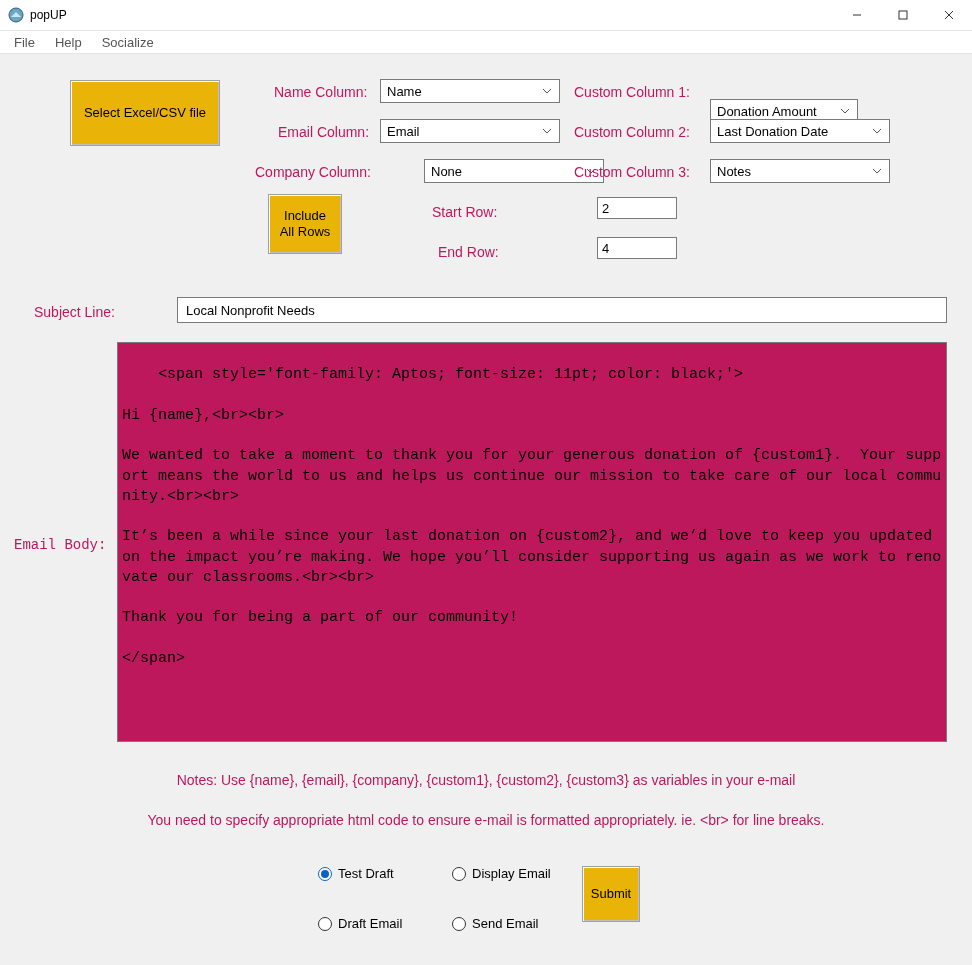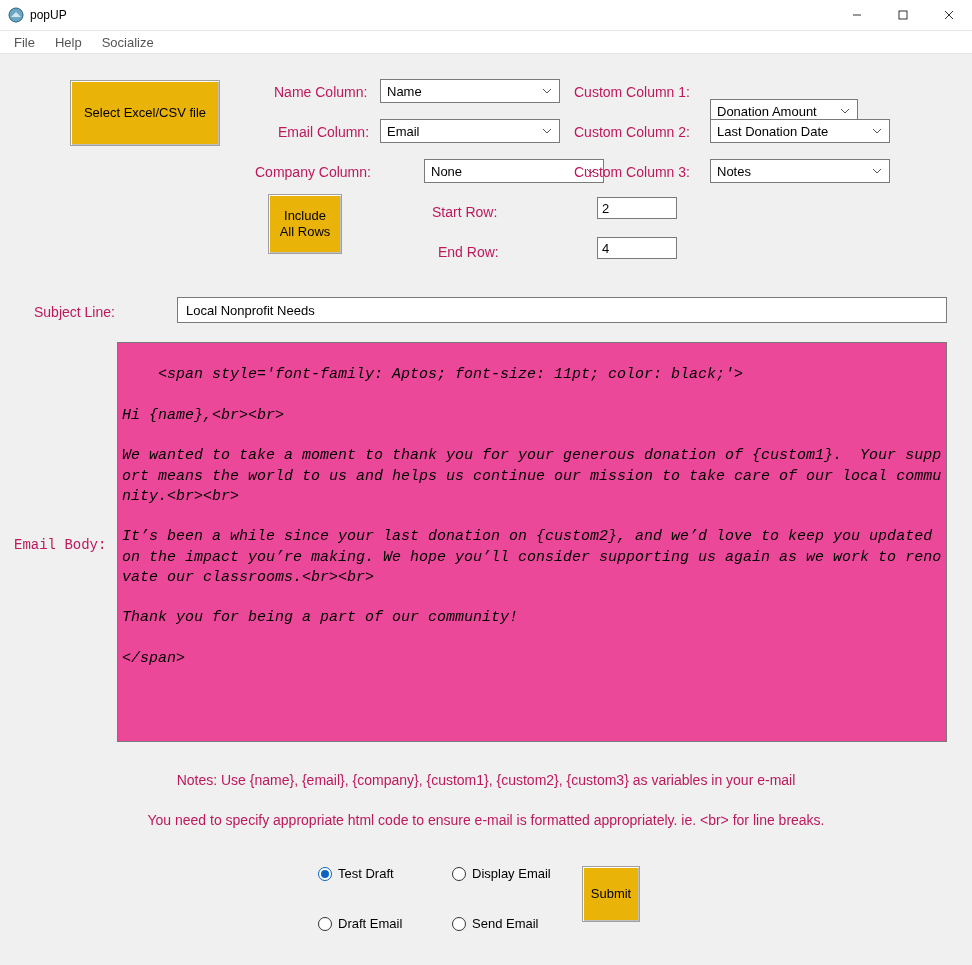--- a/index.html
+++ b/index.html
@@ -113,30 +113,29 @@
     align-items:center;
   }
   .textin.big {
     height:26px;
     padding-left:8px;
   }
 
   
   .ta {
     border:1px solid #7a7a7a;
-    background:#ec4899;
+    background:#be185d;
     font-family: Consolas, "Courier New", monospace;
     font-size:15px;
     line-height:1.35;
     padding:2px 4px;
     white-space:pre-wrap;
     word-break:break-all;
     overflow:hidden;
     color:#000;
-    font-style:italic;
   }
 
   
   .radio {
     display:flex;
     align-items:center;
     gap:6px;
     font-size:13px;
   }
   .radio .dot {

